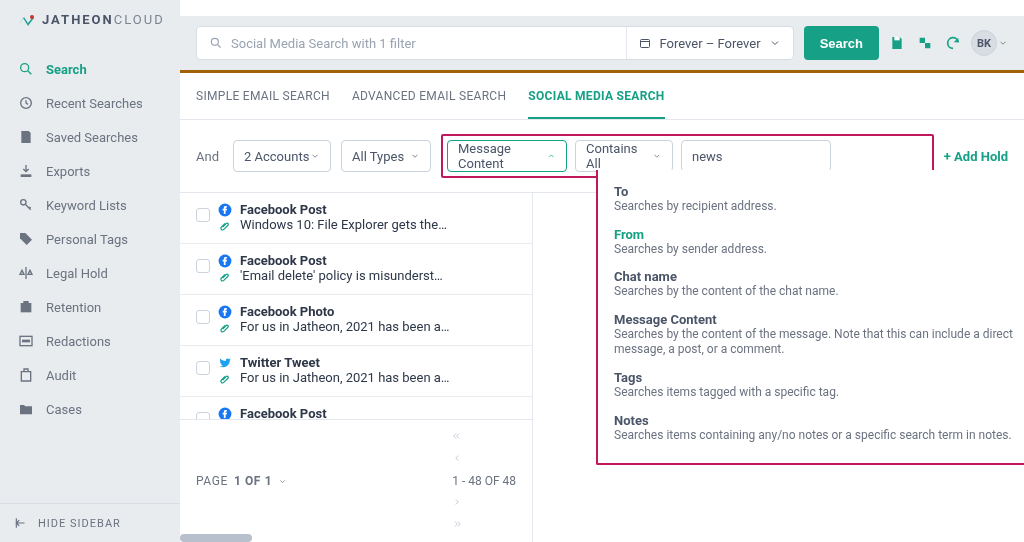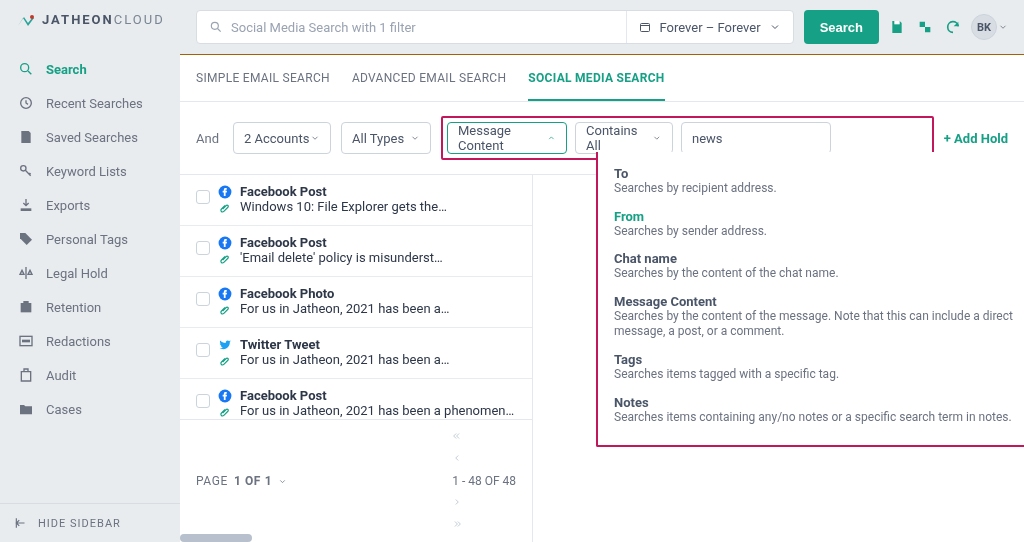--- a/index.html
+++ b/index.html
@@ -16,21 +16,21 @@
   .nav { padding-top:10px; flex:1; }
   .nav-item { display:flex; align-items:center; gap:12px; padding:9px 18px; color:#6b7280; font-size:13px; cursor:pointer; }
   .nav-item.active { color:#16a085; font-weight:700; }
   .nav-item svg { width:16px; height:16px; fill:#6b7280; }
   .nav-item.active svg { fill:#16a085; }
   .hide-sidebar { display:flex; align-items:center; gap:10px; padding:12px 14px; border-top:1px solid #d8dde3; font-size:11px; letter-spacing:1px; color:#6b7280; cursor:pointer; }
   .hide-sidebar svg { width:14px; height:14px; fill:#6b7280; }
 
   
   .main { flex:1; display:flex; flex-direction:column; min-width:0; }
-  .topbar { display:flex; align-items:center; gap:10px; padding:10px 16px; background:#e9ecef; border-bottom:1px solid #a16207; }
+  .topbar { display:flex; align-items:center; gap:10px; padding:10px 16px; background:#e9ecef; border-bottom:3px solid #a16207;margin-top:16px; }
   .search-wrap { flex:1; display:flex; align-items:center; background:#fff; border:1px solid #d8dde3; border-radius:4px; height:34px; overflow:hidden; }
   .search-left { flex:1; display:flex; align-items:center; gap:8px; padding:0 12px; color:#9aa3b2; }
   .search-left svg { width:14px; height:14px; fill:#9aa3b2; }
   .search-range { display:flex; align-items:center; gap:8px; padding:0 12px; border-left:1px solid #e4e8ee; height:100%; color:#4a5568; cursor:pointer; }
   .search-range svg { width:12px; height:12px; fill:#4a5568; }
   .btn-search { background:#16a085; color:#fff; border:none; height:34px; padding:0 16px; border-radius:4px; font-weight:700; cursor:pointer; font-size:13px; }
   .top-icons { display:flex; align-items:center; gap:12px; }
   .top-icons svg { width:16px; height:16px; fill:#16a085; cursor:pointer; }
   .avatar { margin-left:auto; display:flex; align-items:center; gap:1px; cursor:pointer; }
   .avatar-circle { width:26px; height:26px; border-radius:50%; background:#d8dde3; display:flex; align-items:center; justify-content:center; font-size:11px; font-weight:700; color:#4a5568; border:1px solid #cbd3dc; }
@@ -111,31 +111,31 @@
           <span>Recent Searches</span>
         </div>
         <div class="nav-item">
           <svg viewBox="0 0 24 24" style="color:#6b7280">
             <path d="M5 3h11l3 3v15H5z" fill="currentColor"></path>
           </svg>
           <span>Saved Searches</span>
         </div>
         <div class="nav-item">
           <svg viewBox="0 0 24 24" style="color:#6b7280">
+            <path d="M12 3v10M8 9l4 4 4-4" stroke="currentColor" stroke-width="2" fill="none"></path>
+            <path d="M4 17h16v4H4z" fill="currentColor"></path>
+          </svg>
+          <span>Exports</span>
+        </div>
+        <div class="nav-item">
+          <svg viewBox="0 0 24 24" style="color:#6b7280">
             <circle cx="8" cy="8" r="4" stroke="currentColor" stroke-width="2" fill="none"></circle>
             <path d="M11 11l8 8M17 15l2 2" stroke="currentColor" stroke-width="2"></path>
           </svg>
           <span>Keyword Lists</span>
-        </div>
-        <div class="nav-item">
-          <svg viewBox="0 0 24 24" style="color:#6b7280">
-            <path d="M12 3v10M8 9l4 4 4-4" stroke="currentColor" stroke-width="2" fill="none"></path>
-            <path d="M4 17h16v4H4z" fill="currentColor"></path>
-          </svg>
-          <span>Exports</span>
         </div>
         <div class="nav-item">
           <svg viewBox="0 0 24 24" style="color:#6b7280">
             <path d="M3 3h8l10 10-8 8L3 11z" fill="currentColor"></path>
           </svg>
           <span>Personal Tags</span>
         </div>
         <div class="nav-item">
           <svg viewBox="0 0 24 24" style="color:#6b7280">
             <path d="M12 3v18M6 8l-3 6h6zM18 8l-3 6h6z" stroke="currentColor" stroke-width="2" fill="none"></path>

